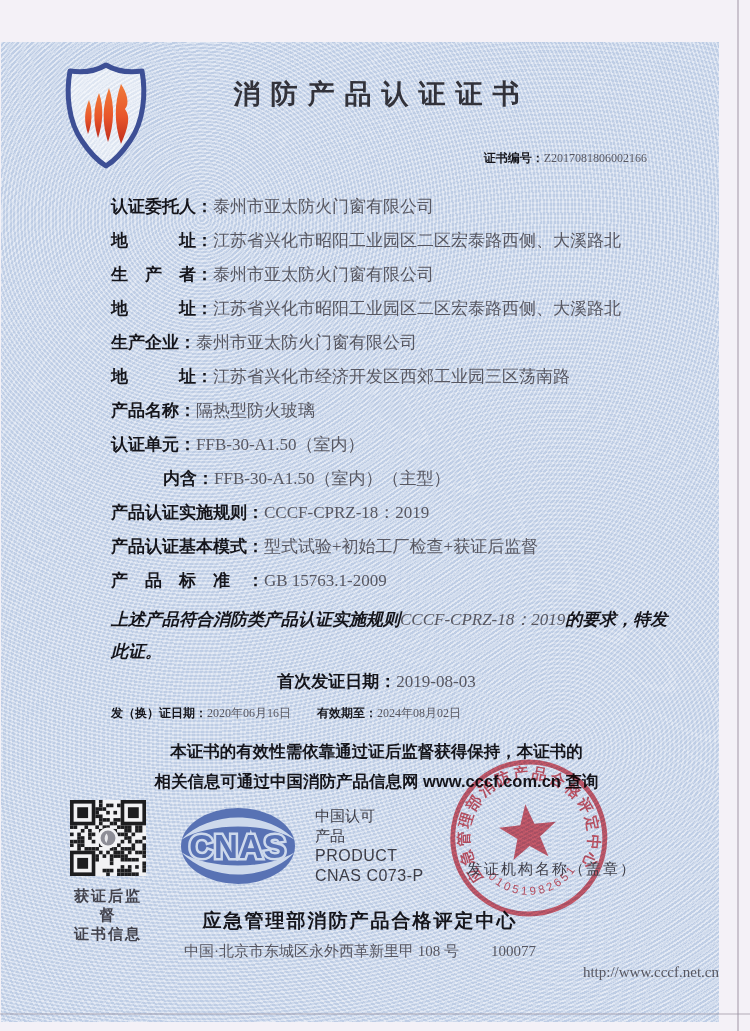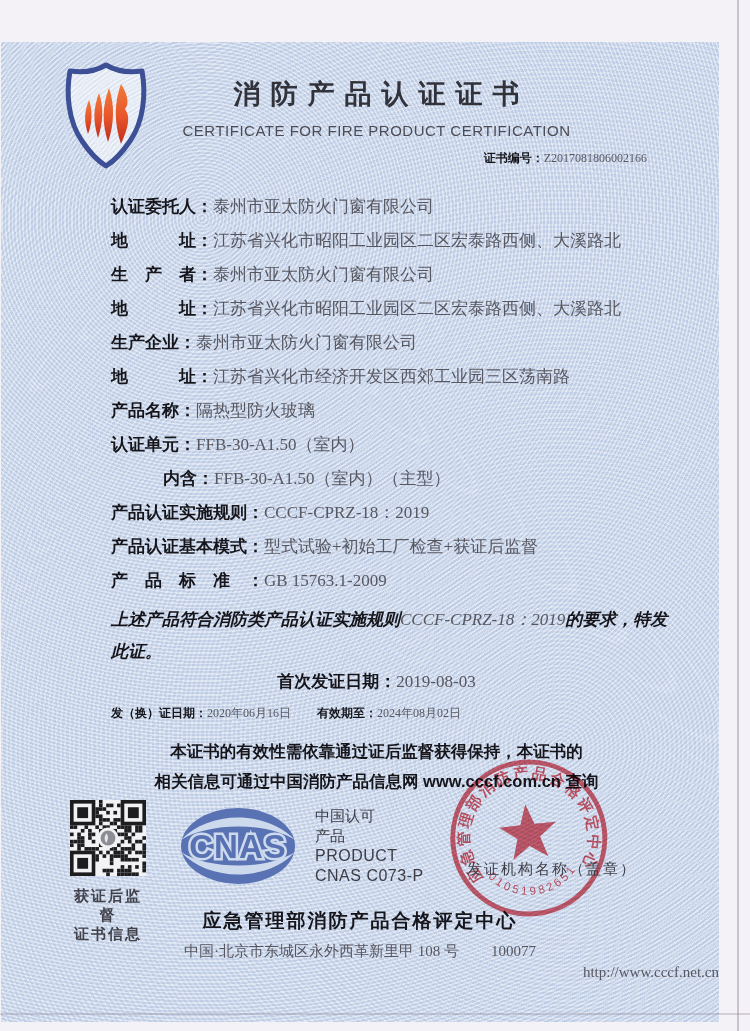--- a/index.html
+++ b/index.html
@@ -85,21 +85,20 @@
           </linearGradient>
         </defs>
         <path d="M48 7 C58 13 70 15 84 13 C88 35 86 63 72 83 C64 95 56 103 48 108 C40 103 32 95 24 83 C10 63 8 35 12 13 C26 15 38 13 48 7 Z" fill="rgba(255,255,255,0.5)" stroke="#3d4f95" stroke-width="5" stroke-linejoin="round"></path>
         <path d="M31 42 C26 54 26 64 30 76 C34 66 35 53 31 42 Z" fill="url(#fg)"></path>
         <path d="M41 35 C35 51 35 63 40 80 C45 65 46 49 41 35 Z" fill="url(#fg)"></path>
         <path d="M51 30 C44 49 44 65 50 84 C56 67 57 47 51 30 Z" fill="url(#fg)"></path>
         <path d="M63 26 C56 45 56 65 63 86 C70 70 73 59 67 51 C72 46 69 35 63 26 Z" fill="url(#fg)"></path>
       </svg>
     </div>
     <div class="title">消防产品认证证书</div>
-    <div class="subtitle">CERTIFICATE FOR FIRE PRODUCT CERTIFICATION</div>
     <div class="cert-no">
       <span class="lbl">证书编号：</span><span class="val">Z2017081806002166</span>
     </div>
   </div>
 
   <div class="fields">
     <div class="row"><span class="lbl">认证委托人：</span><span class="val">泰州市亚太防火门窗有限公司</span></div>
     <div class="row"><span class="lbl">地　　　址：</span><span class="val">江苏省兴化市昭阳工业园区二区宏泰路西侧、大溪路北</span></div>
     <div class="row"><span class="lbl">生　产　者：</span><span class="val">泰州市亚太防火门窗有限公司</span></div>
     <div class="row"><span class="lbl">地　　　址：</span><span class="val">江苏省兴化市昭阳工业园区二区宏泰路西侧、大溪路北</span></div>

